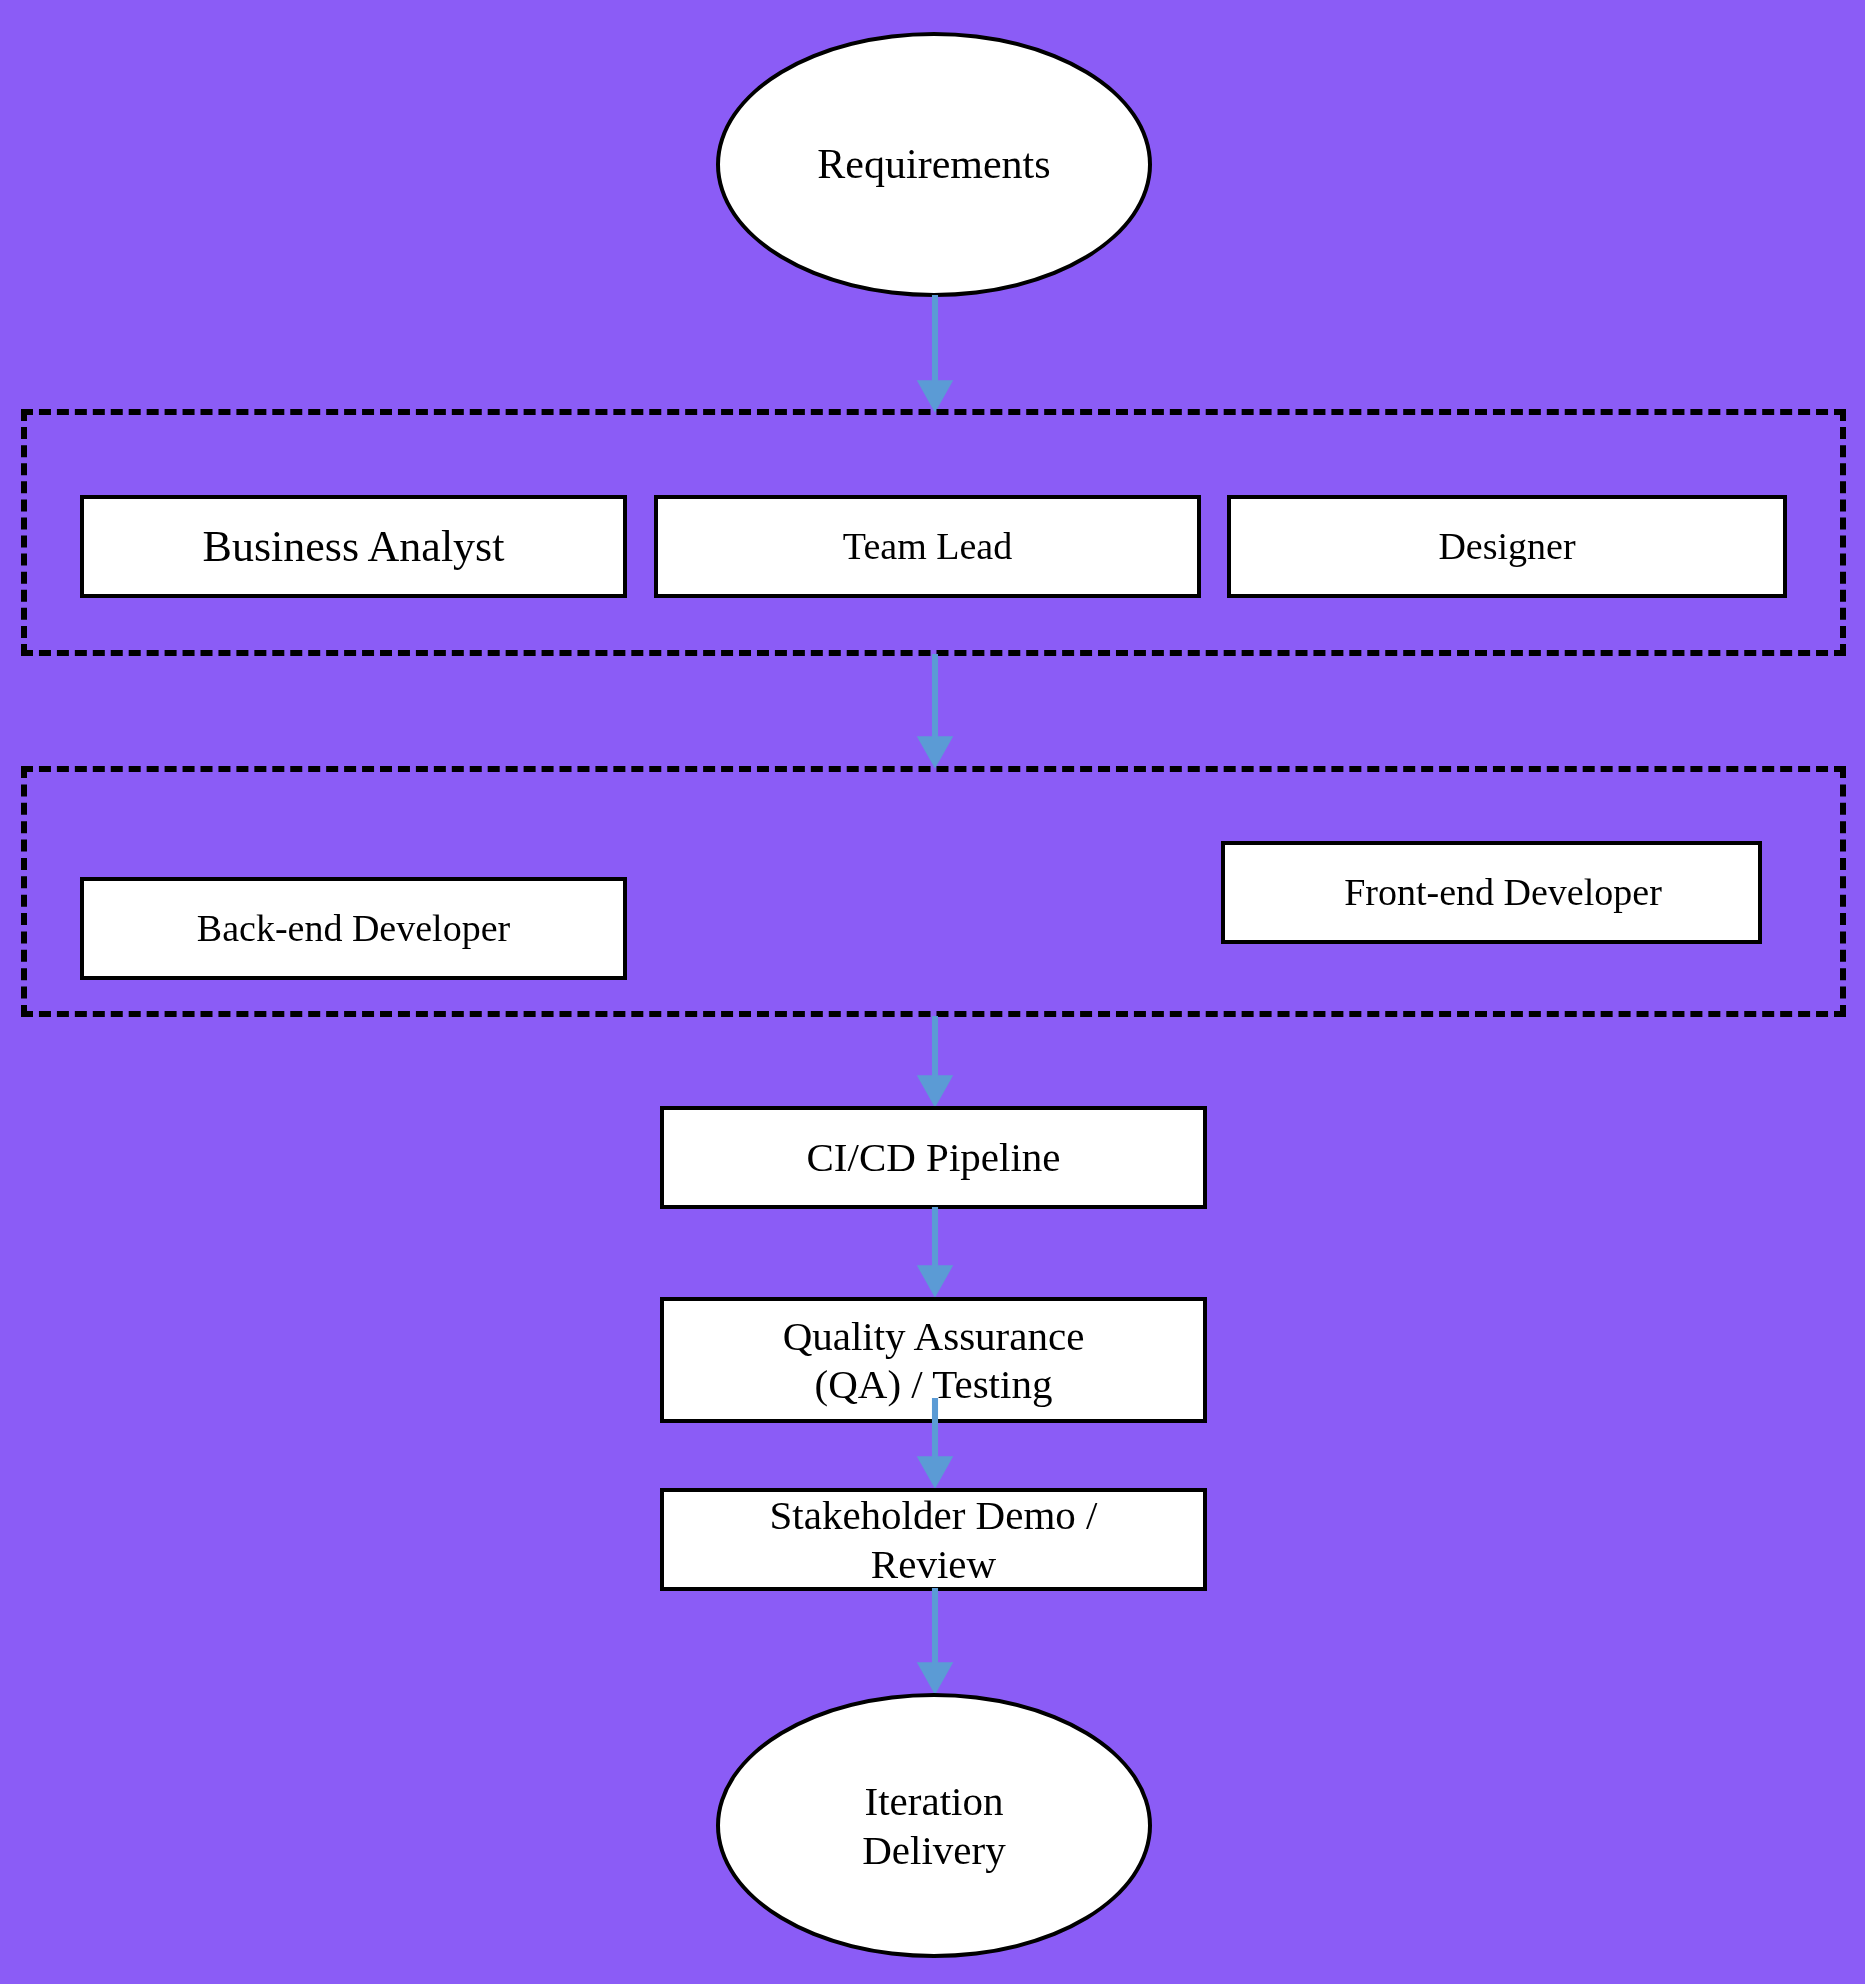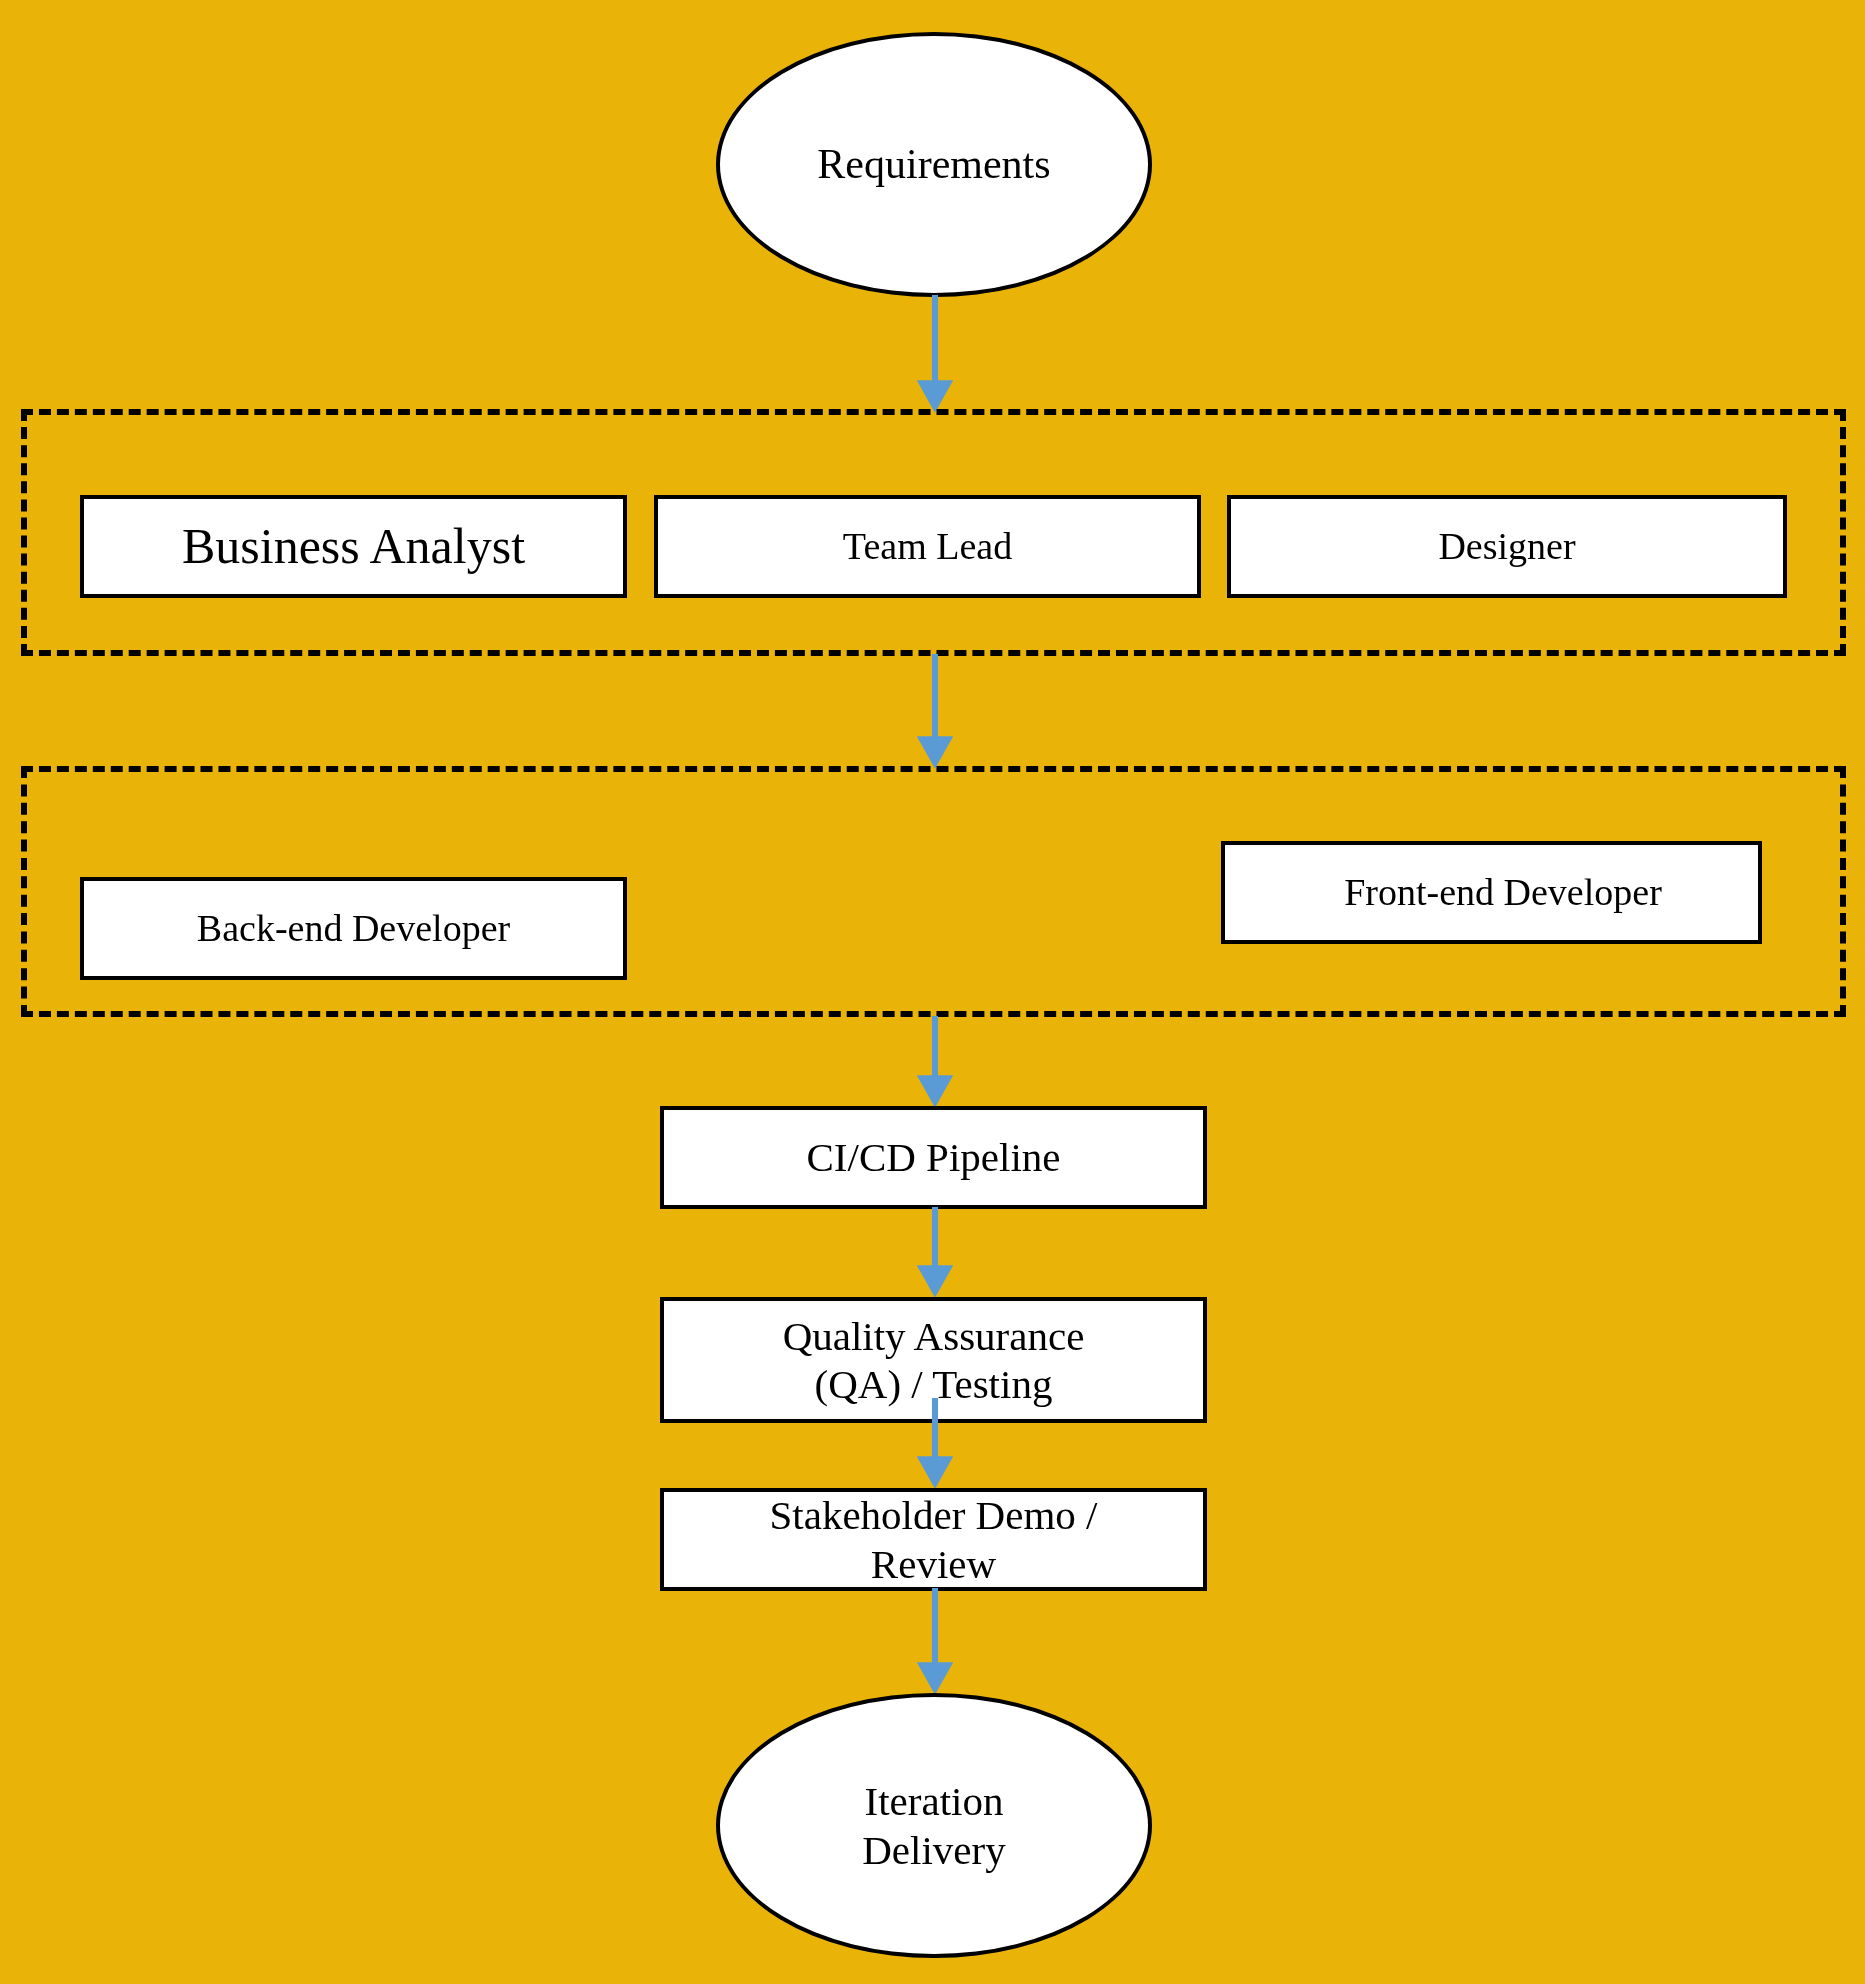--- a/index.html
+++ b/index.html
@@ -4,21 +4,21 @@
 <style>
   html, body {
     margin: 0;
     padding: 0;
     background: #ffffff;
   }
   #canvas {
     position: relative;
     width: 1865px;
     height: 1985px;
-    background: #eab308;
+    background: #8b5cf6;
     font-family: "Liberation Serif", "DejaVu Serif", serif;
     overflow: hidden;
   }
 
   
   .node {
     position: absolute;
     box-sizing: border-box;
     display: flex;
     align-items: center;
@@ -65,21 +65,21 @@
 
   <div class="conn" style="left:916px; top:295px; width:38px; height:119px;">
     <svg width="38" height="119" viewBox="0 0 56 176" aria-hidden="true">
       <line x1="28" y1="0" x2="28" y2="130" stroke="#5B9BD5" stroke-width="9"></line>
       <polygon points="1,126 55,126 28,174" fill="#5B9BD5"></polygon>
     </svg>
   </div>
 
   <div class="group-dashed" style="left:21px; top:409px; width:1825px; height:247px;"></div>
 
-  <div class="node rect" style="left:80px; top:495px; width:547px; height:103px; font-size:50px;text-align:right;">
+  <div class="node rect" style="left:80px; top:495px; width:547px; height:103px; font-size:44px;text-align:right;">
     <span class="node-label">Business Analyst</span>
   </div>
 
   <div class="node rect" style="left:654px; top:495px; width:547px; height:103px; font-size:38px;">
     <span class="node-label">Team Lead</span>
   </div>
 
   <div class="node rect" style="left:1227px; top:495px; width:560px; height:103px; font-size:38px;">
     <span class="node-label">Designer</span>
   </div>

